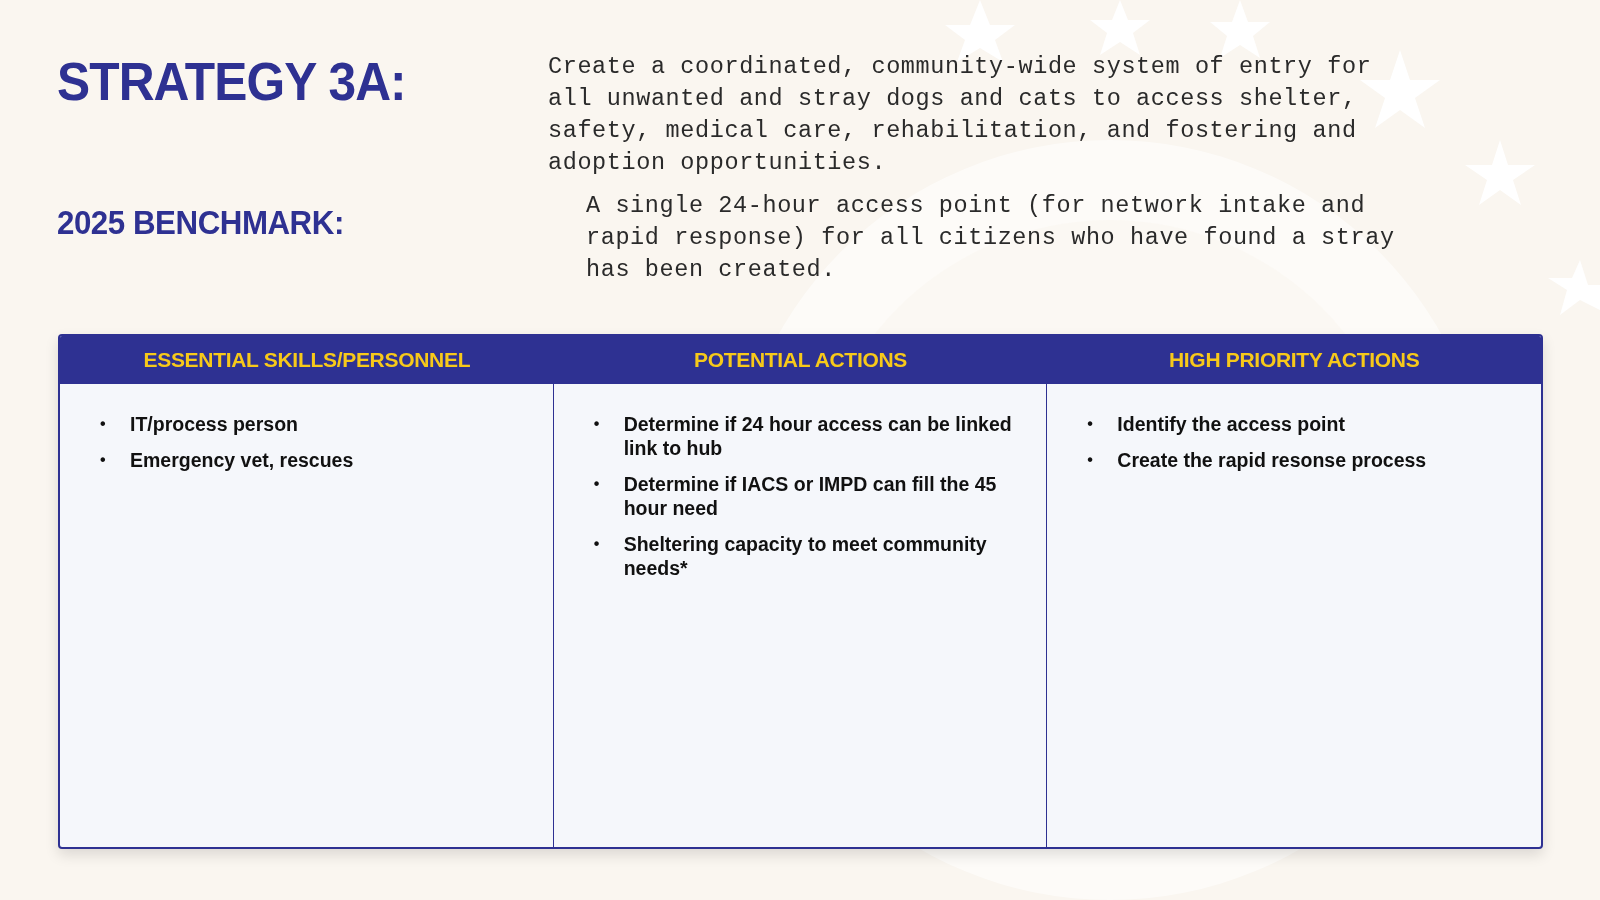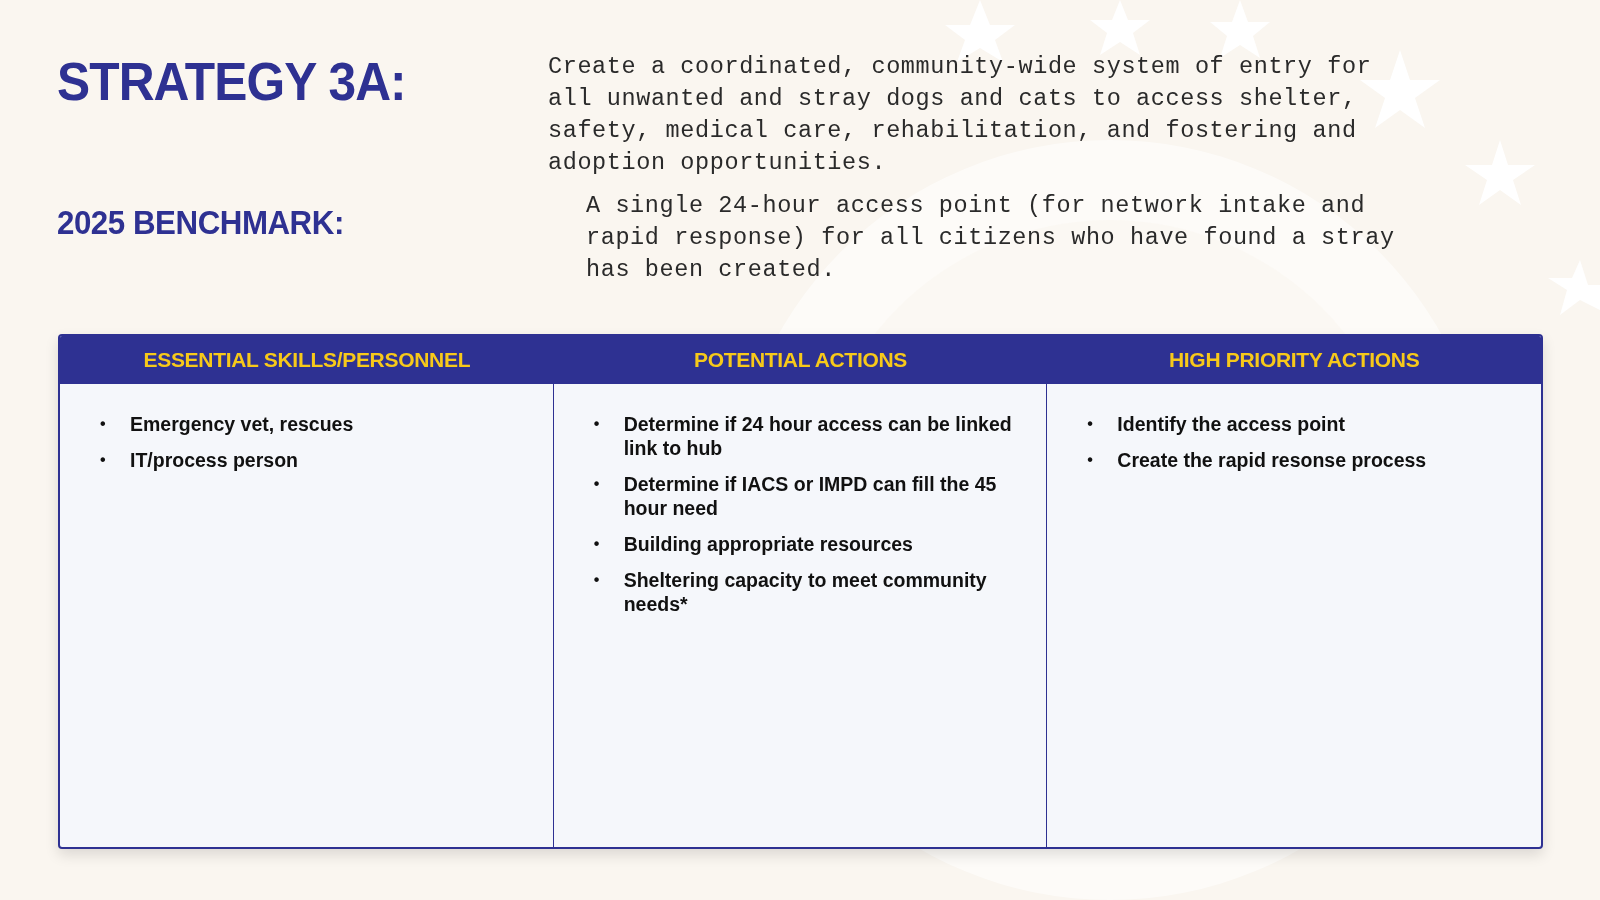--- a/index.html
+++ b/index.html
@@ -76,29 +76,28 @@
 <div class="subhead">2025 BENCHMARK:</div>
 <div class="mono benchmark">A single 24-hour access point (for network intake and rapid response) for all citizens who have found a stray has been created.</div>
 
 <div class="table">
   <div class="th">ESSENTIAL SKILLS/PERSONNEL</div>
   <div class="th">POTENTIAL ACTIONS</div>
   <div class="th">HIGH PRIORITY ACTIONS</div>
 
   <div class="td">
     <ul>
+      <li>IT/process person</li>
       <li>Emergency vet, rescues</li>
-      <li>IT/process person</li>
     </ul>
   </div>
   <div class="td">
     <ul>
       <li>Determine if 24 hour access can be linked link to hub</li>
       <li>Determine if IACS or IMPD can fill the 45 hour need</li>
-      <li>Building appropriate resources</li>
       <li>Sheltering capacity to meet community needs*</li>
     </ul>
   </div>
   <div class="td">
     <ul>
       <li>Identify the access point</li>
       <li>Create the rapid resonse process</li>
     </ul>
   </div>
 </div>

